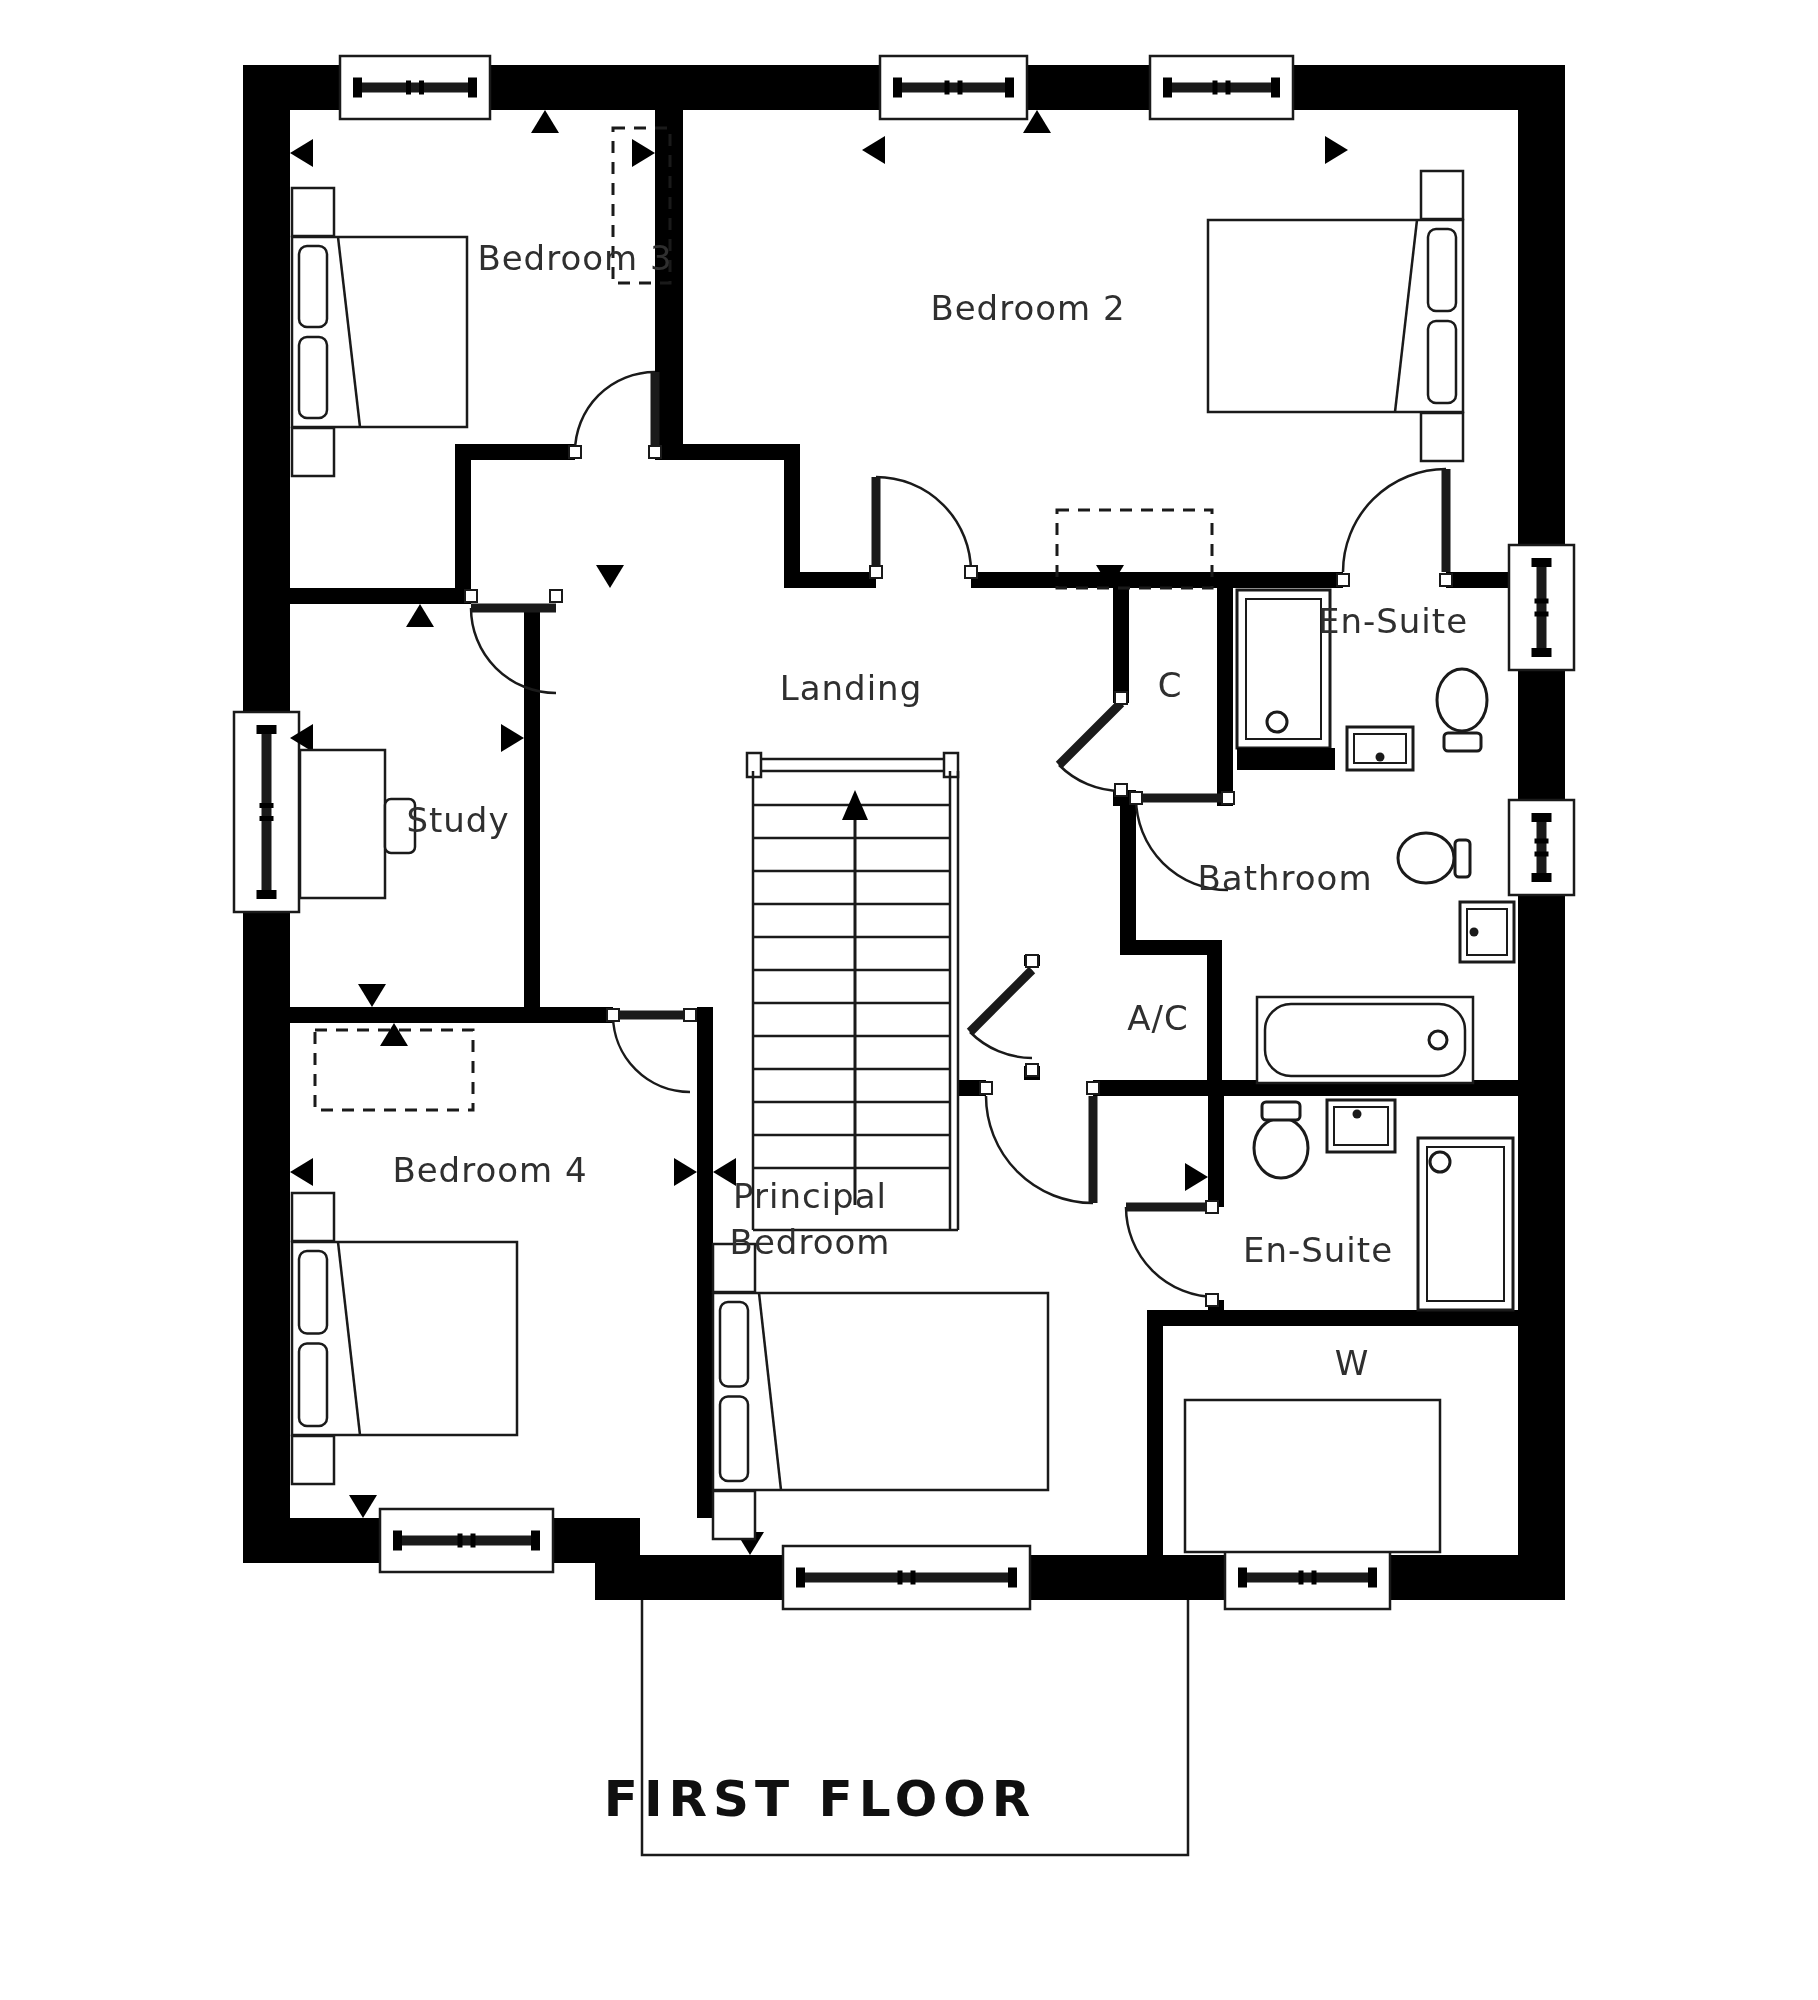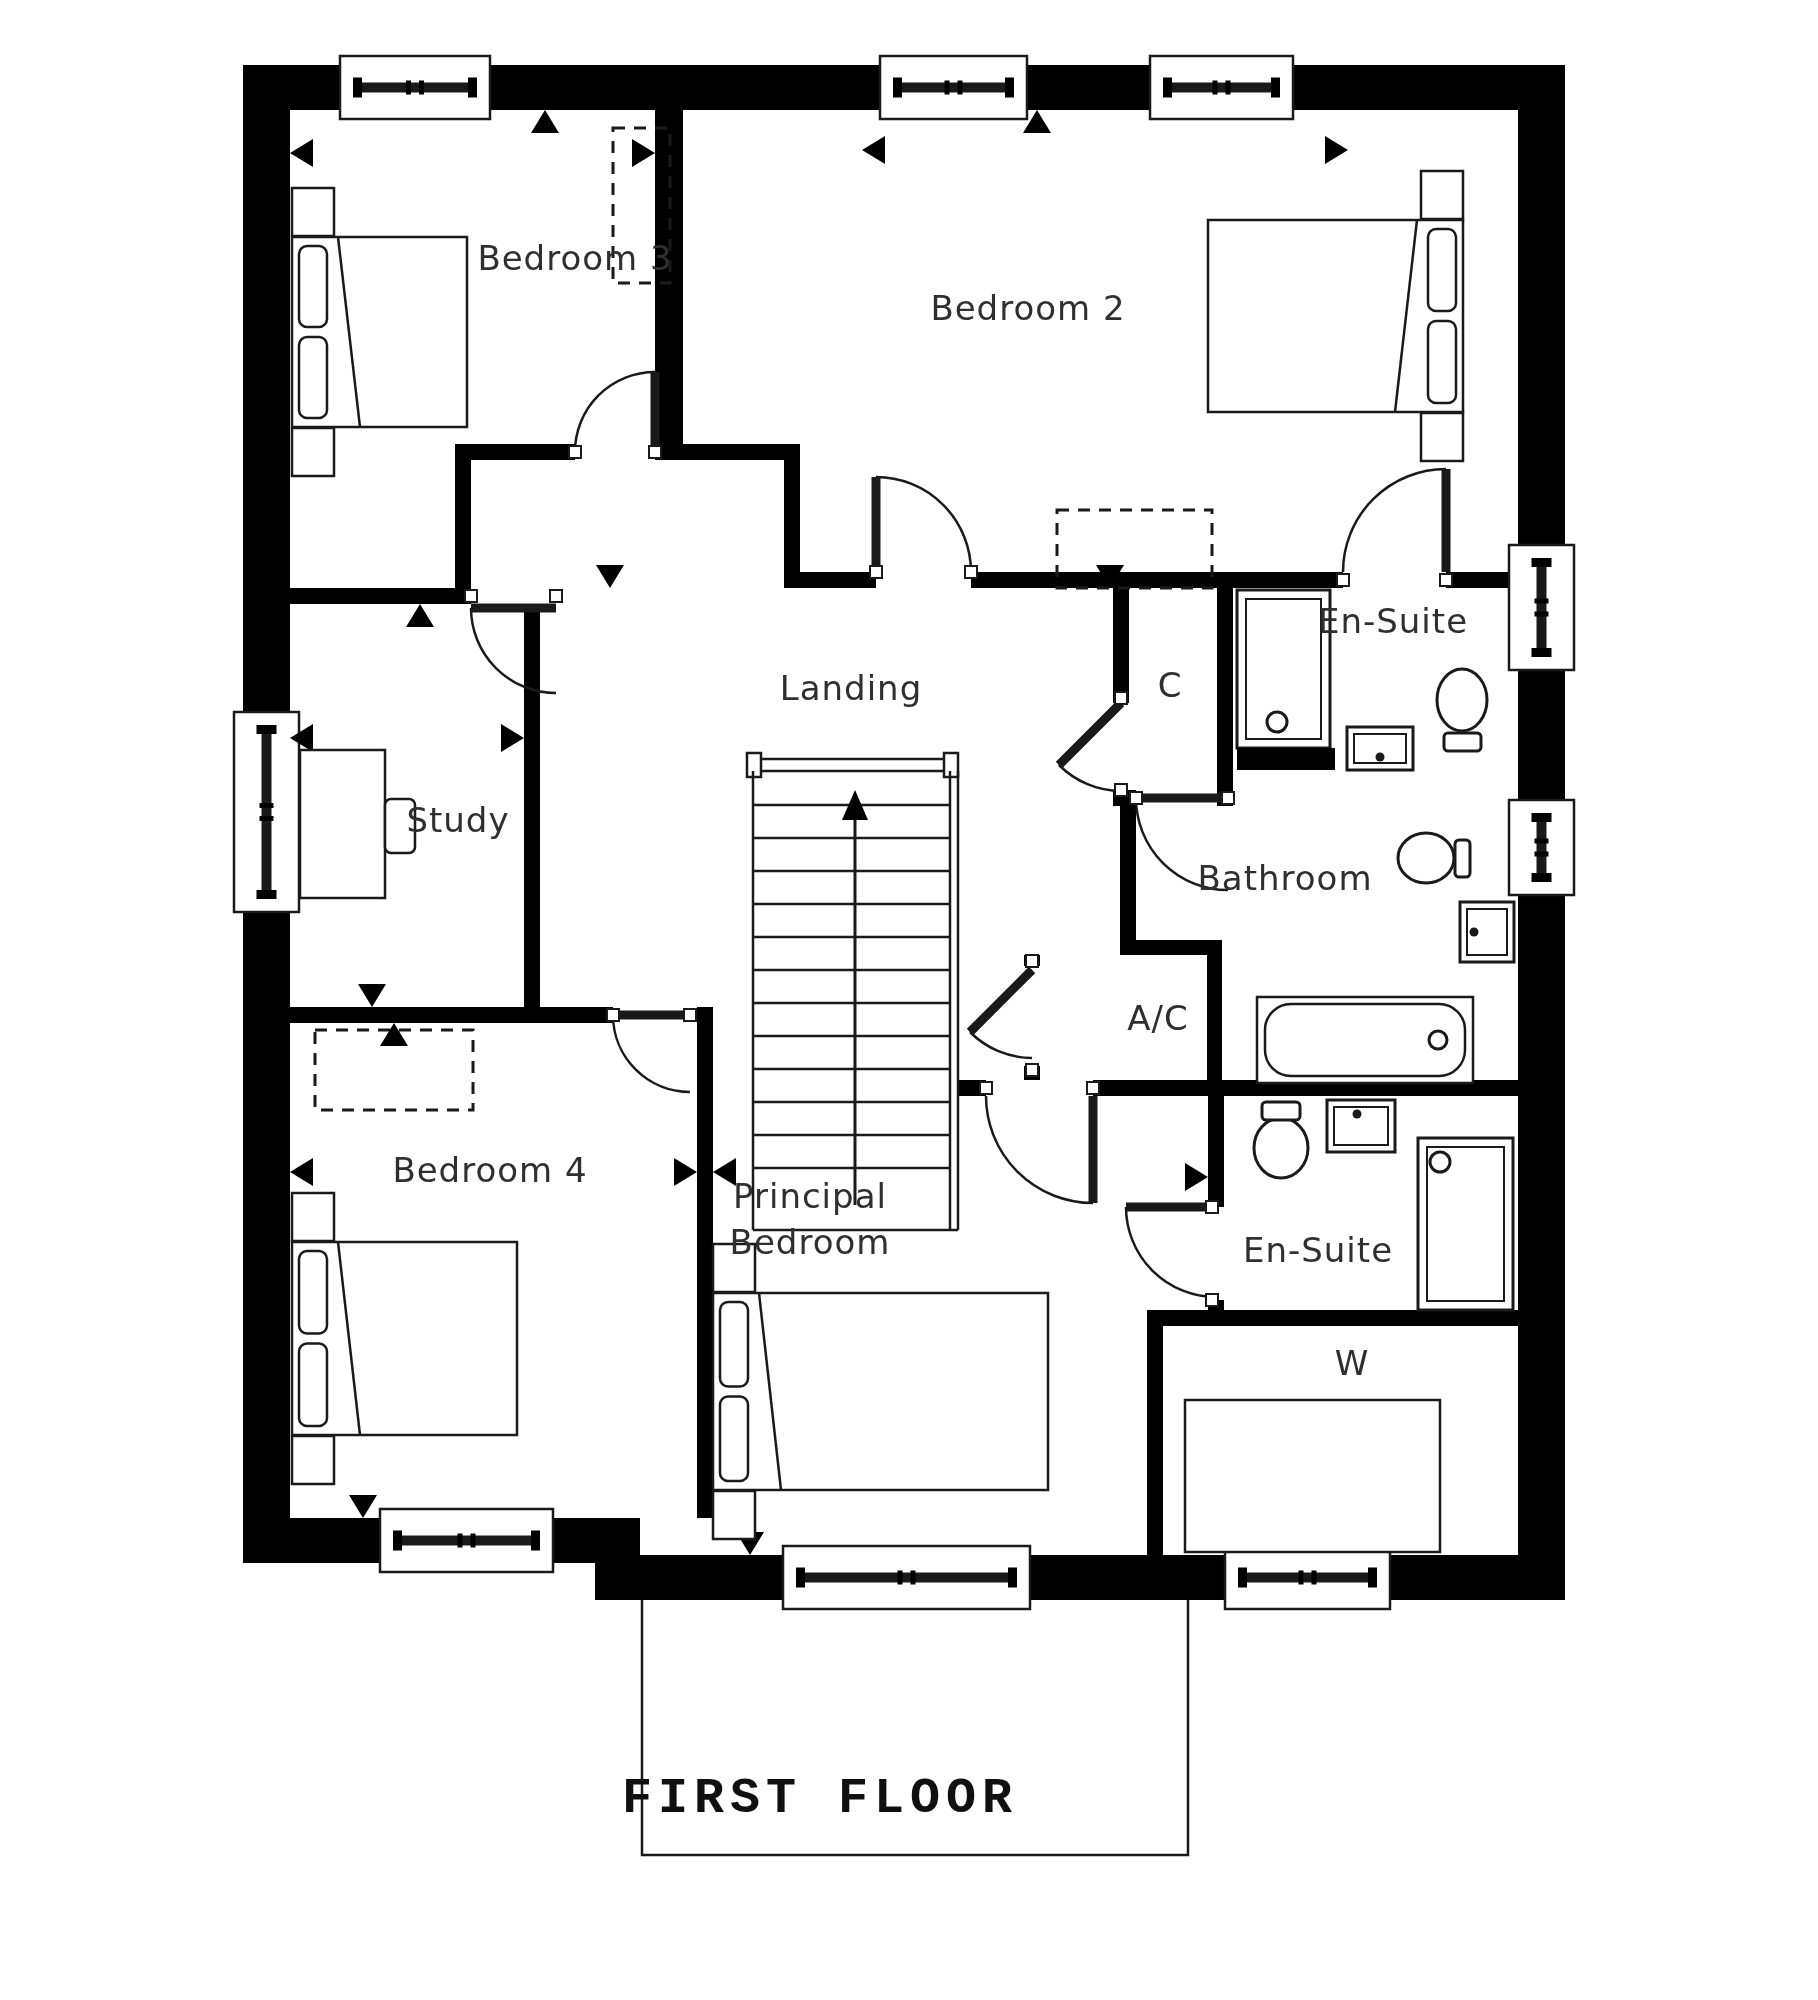--- a/index.html
+++ b/index.html
@@ -1,21 +1,21 @@
 <!DOCTYPE html>
 <html><head>
 <meta charset="utf-8">
 <style>
   html,body{margin:0;padding:0;background:#fff;}
   body{width:1818px;height:2000px;position:relative;font-family:"DejaVu Sans","Liberation Sans",sans-serif;}
   #plan-wrap{position:absolute;inset:0;}
   svg{display:block;}
   .room-label{fill:#2f2f2f;font-size:34px;letter-spacing:1px;}
   #floor-title{position:absolute;left:0;top:1770px;width:1640px;text-align:center;
-    font-size:50px;font-weight:bold;letter-spacing:6px;color:#101010;font-family:Liberation Mono, monospace;}
+    font-size:50px;font-weight:bold;letter-spacing:6px;color:#101010;}
 </style>
 </head>
 <body>
 
 <div id="plan-wrap">
   <svg id="fp" width="1818" height="2000" viewBox="0 0 1818 2000">
       <rect x="243" y="65" width="47" height="1498" fill="#000000"></rect>
       <rect x="243" y="65" width="1322" height="45" fill="#000000"></rect>
       <rect x="1518" y="65" width="47" height="1535" fill="#000000"></rect>
       <rect x="243" y="1518" width="397" height="45" fill="#000000"></rect>

